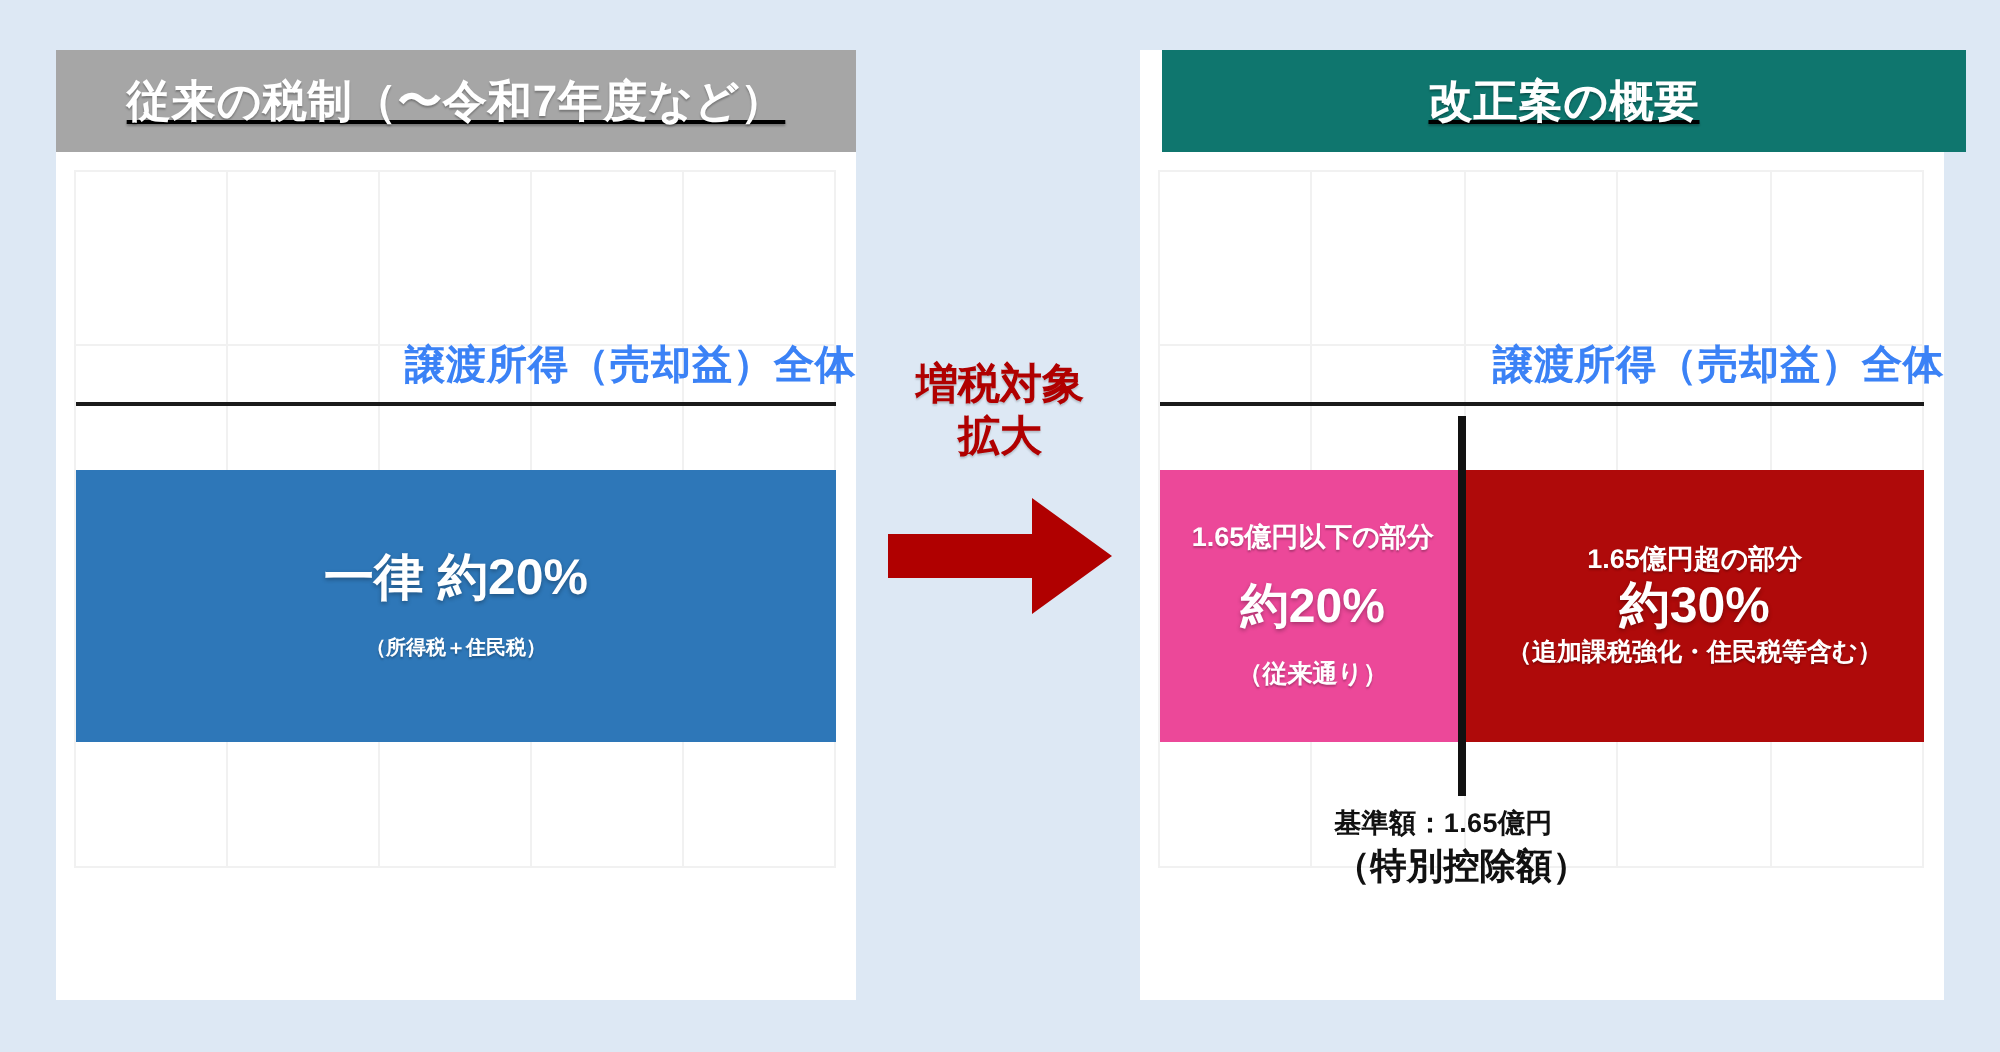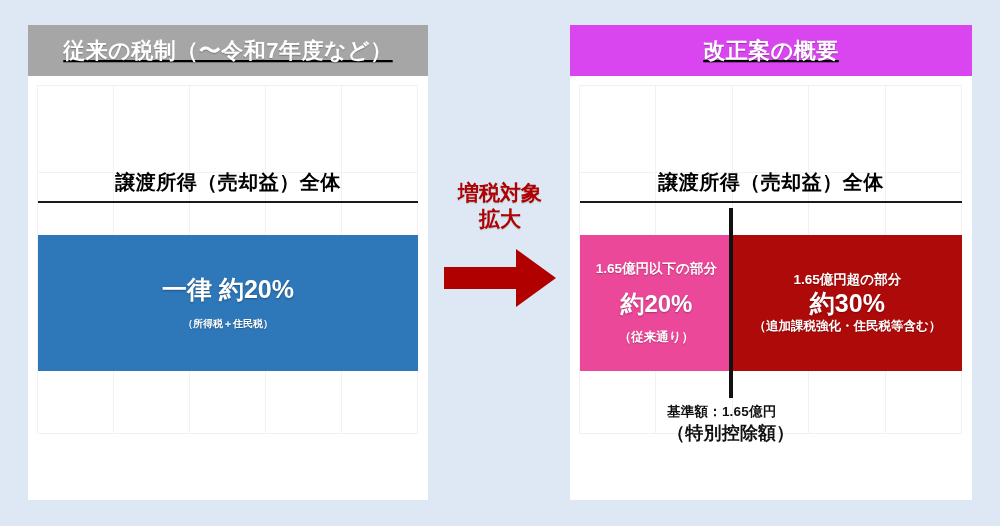--- a/index.html
+++ b/index.html
@@ -42,21 +42,21 @@
     grid-template-rows:repeat(4,1fr);
     pointer-events:none;
   }
   .grid div{ border:1px solid #f1f1f1; margin:-1px 0 0 -1px; }
 
   
   .body{ position:absolute; left:0; top:51px; width:100%; height:424px; }
 
   .chart-title{
     position:absolute; left:0; top:93px; width:100%;
-    text-align:center; font-size:20px; font-weight:bold; color:#000000;
+    text-align:right; font-size:20px; font-weight:bold; color:#3b82f6;
     letter-spacing:0.5px; white-space:nowrap;
   }
   .baseline{
     position:absolute; left:10px; top:125px; width:calc(100% - 20px);
     height:2px; background:#1a1a1a;
   }
 
   
   .bar-wrap{
     position:absolute; left:10px; top:159px;
@@ -162,21 +162,21 @@
     </div>
     <div class="m-arrow">
       <svg width="112" height="62" viewBox="0 0 112 62" aria-hidden="true">
         <polygon points="0,20 72,20 72,2 112,31 72,60 72,42 0,42" fill="#b00000"></polygon>
       </svg>
     </div>
   </div>
 
   <div class="card" id="card-new">
 
-    <div class="card-header" style="background: #d946ef;">
+    <div class="card-header" style="background: #0f766e; margin-left: 11px;">
       <span>改正案の概要</span>
     </div>
 
     <div class="grid">
       <div></div>
         <div></div>
       <div></div>
         <div></div>
       <div></div>
         <div></div>

